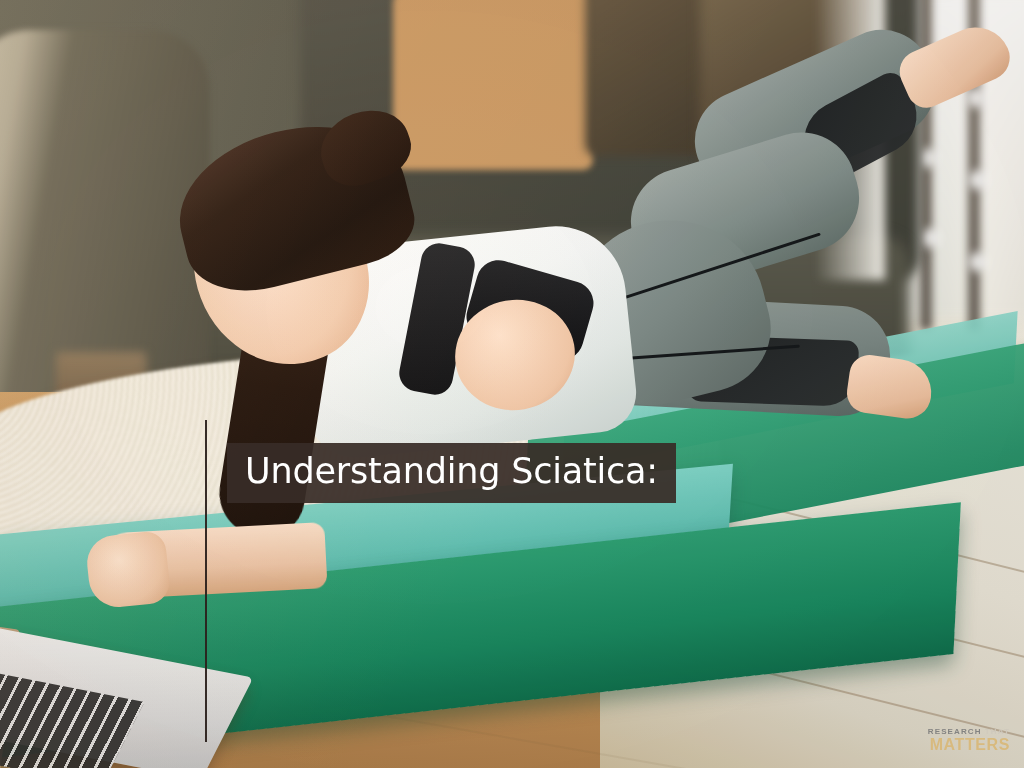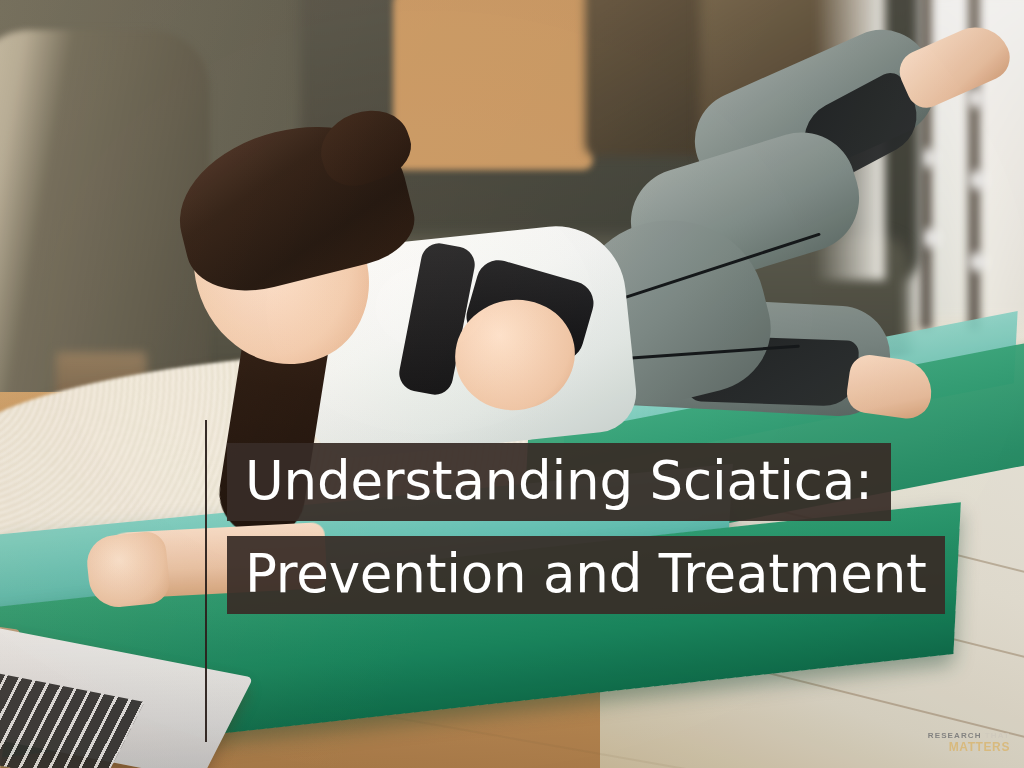--- a/index.html
+++ b/index.html
@@ -309,21 +309,21 @@
   }
   .title-block{
     position:absolute;left:227px;top:443px;
   }
   .title-line{
     display:table;
     background:rgba(56,44,39,.93);
     color:#ffffff;
     font-family:"DejaVu Sans","Liberation Sans",sans-serif;
     font-weight:400;
-    font-size:53px;
+    font-size:35px;
     line-height:1.0;
     letter-spacing:-0.2px;
     padding:11px 18px 14px 18px;
     margin-bottom:15px;
     white-space:nowrap;
   }
 
   
   .watermark{
     position:absolute;right:14px;bottom:14px;
@@ -331,21 +331,21 @@
     font-family:"Liberation Sans",sans-serif;
     line-height:1.05;
     opacity:.9;
   }
   .wm-top{
     font-size:8px;font-weight:700;letter-spacing:1.1px;
   }
   .wm-top .wm-a{color:#7b7b7b;}
   .wm-top .wm-b{color:#cfc9bd;}
   .wm-bottom{
-    font-size:12px;font-weight:700;letter-spacing:0.6px;
+    font-size:16px;font-weight:700;letter-spacing:0.6px;
     color:#d9b878;
     margin-top:1px;
   }
 </style>
 </head>
 <body>
 
 <div class="canvas">
 
   <div class="photo">
@@ -414,21 +414,20 @@
     </div>
 
     <div class="soften"></div>
     <div class="warm"></div>
   </div>
 
   <div class="rule"></div>
 
   <div class="title-block">
     <div class="title-line">Understanding Sciatica:</div>
-    <div class="title-line">Prevention and Treatment</div>
   </div>
 
   <div class="watermark">
     <div class="wm-top">
       <span class="wm-a">RESEARCH</span>
       <span class="wm-b">THAT</span>
     </div>
     <div class="wm-bottom">MATTERS</div>
   </div>
 

